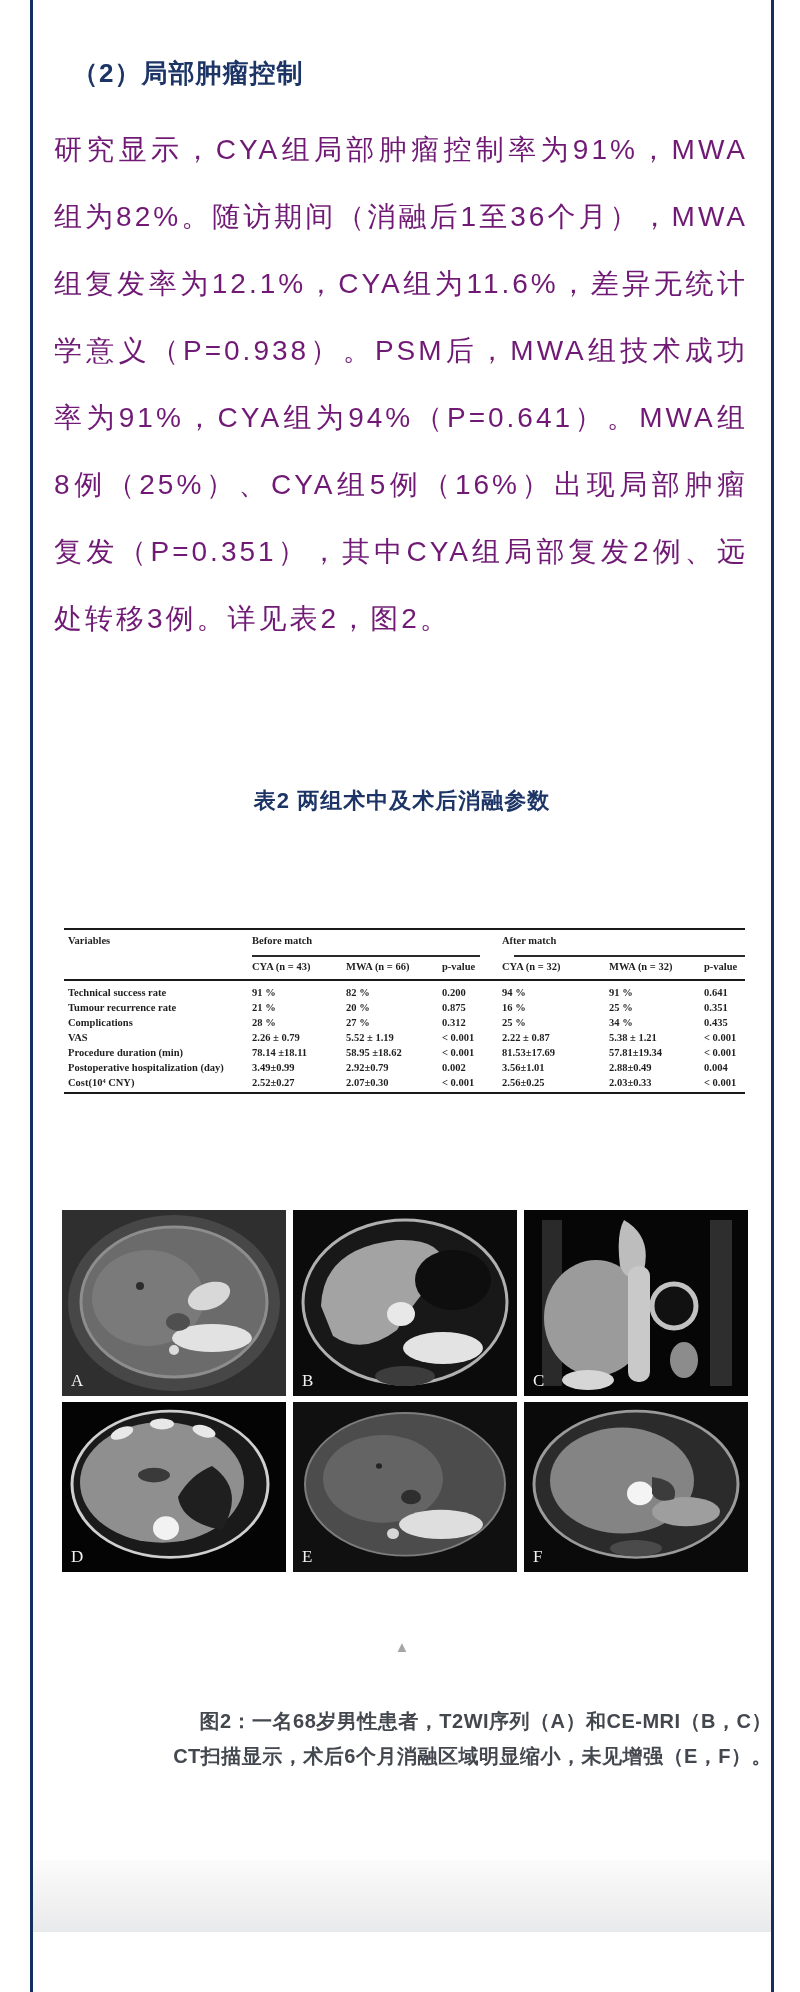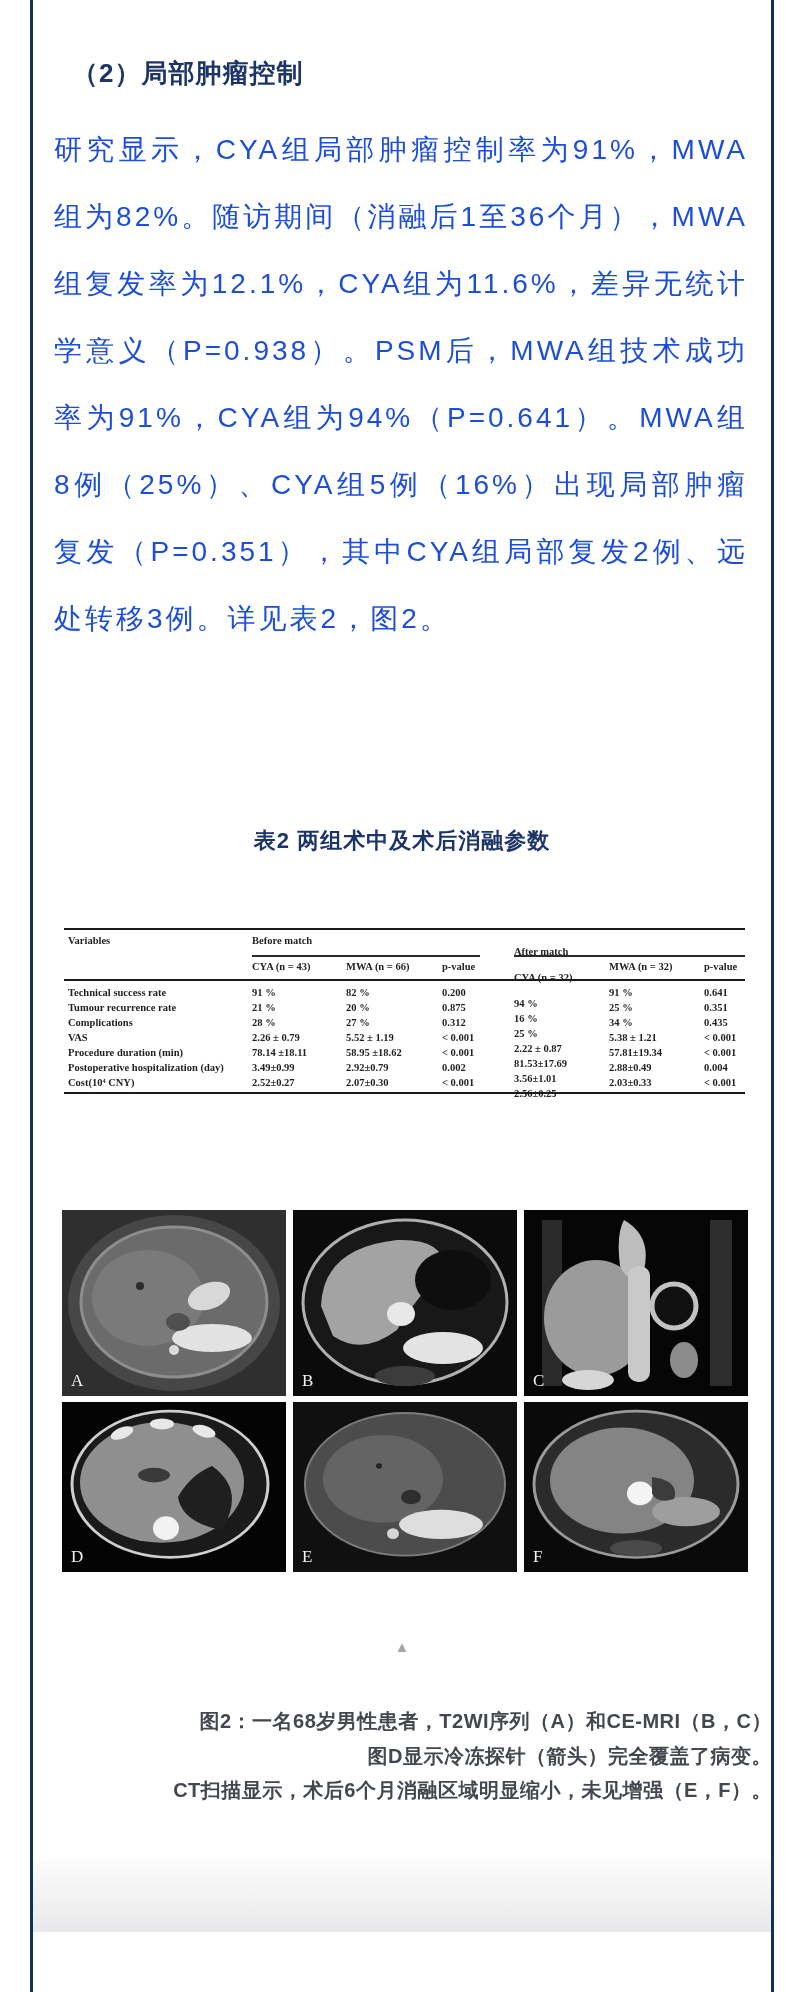--- a/index.html
+++ b/index.html
@@ -11,45 +11,45 @@
   .v-border{position:absolute;top:0;width:3px;height:1992px;background:#14305f;}
   #border-left{left:30px;}
   #border-right{left:771px;}
 
   #heading{
     position:absolute;left:72px;top:56px;width:660px;
     font-size:26px;font-weight:bold;color:#1d3566;letter-spacing:1px;
   }
   #paragraph{
     position:absolute;left:54px;top:116px;width:694px;
-    font-size:28px;line-height:67px;letter-spacing:3px;color:#1d4ed8;
+    font-size:28px;line-height:67px;letter-spacing:3px;color:#701a75;
     text-align:justify;text-justify:inter-ideograph;
   }
 
   #table-title{
     position:absolute;left:32px;top:786px;width:740px;text-align:center;
-    font-size:22px;font-weight:bold;color:#1d3566;letter-spacing:1px;margin-top:40px;
+    font-size:22px;font-weight:bold;color:#1d3566;letter-spacing:1px;
   }
 
   #param-table{
     position:absolute;left:64px;top:928px;width:681px;height:170px;
     font-family:"Liberation Serif",serif;font-weight:bold;color:#1f1f1f;
     font-size:10.5px;
     text-align:center;
   }
   .rule{position:absolute;left:0;width:681px;background:#1a1a1a;}
   #rule-top{top:0;height:2px;}
   #rule-mid{top:51px;height:2px;}
   #rule-bottom{top:164px;height:2px;}
   .span-underline{position:absolute;top:27px;height:1.5px;background:#2a2a2a;}
   #underline-before{left:188px;width:228px;}
   #underline-after{left:450px;width:231px;}
   .t-cell{position:absolute;white-space:nowrap;}
   .cx0{left:4px;}  .cx1{left:188px;} .cx2{left:282px;} .cx3{left:378px;}
-  .cx4{left:450px;margin-top:11px;} .cx5{left:545px;} .cx6{left:640px;}
+  .cx4{left:438px;} .cx5{left:545px;} .cx6{left:640px;}
   .hdr-row1{top:7px;}
   .hdr-row2{top:33px;}
   .t-row{position:absolute;left:0;width:681px;height:15px;line-height:15px;}
 
   #figure-grid{
     position:absolute;left:62px;top:1210px;width:686px;
     display:grid;grid-template-columns:224px 224px 224px;grid-template-rows:186px 170px;
     column-gap:7px;row-gap:6px;
   }
   .tile{position:relative;overflow:hidden;background:#000;}
@@ -244,18 +244,17 @@
         <ellipse cx="112" cy="160" rx="26" ry="9" fill="#4a4a4a"></ellipse>
       </svg>
       <span class="panel-label">F</span>
     </div>
   </div>
 
   <div id="collapse-triangle">▲</div>
 
   <div id="figure-caption">
     <div>图2：一名68岁男性患者，T2WI序列（A）和CE-MRI（B，C）</div>
-    <div>图D显示冷冻探针（箭头）完全覆盖了病变。</div>
     <div>CT扫描显示，术后6个月消融区域明显缩小，未见增强（E，F）。</div>
   </div>
 
   <div id="footer-gradient"></div>
 </div>
 
 </body></html>

